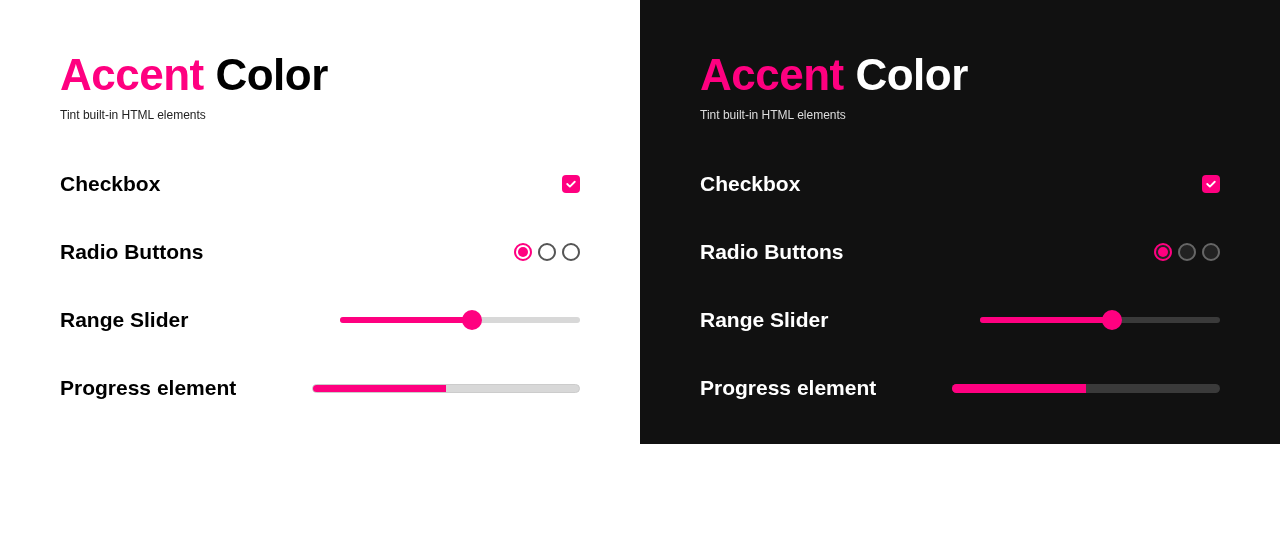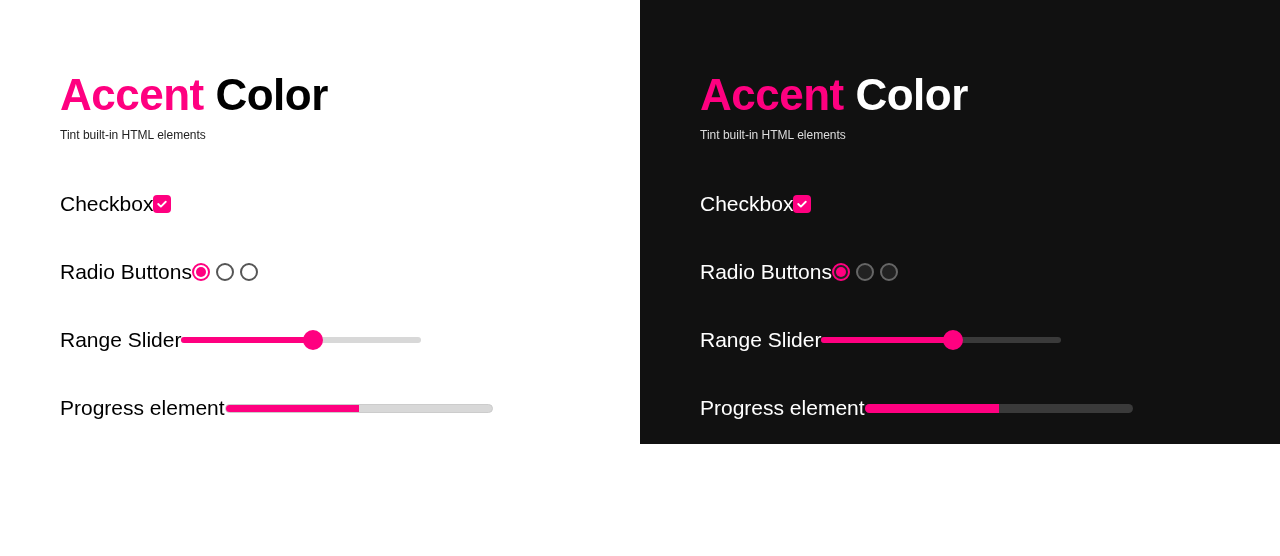--- a/index.html
+++ b/index.html
@@ -9,21 +9,21 @@
     }
     body {
       font-family: -apple-system, BlinkMacSystemFont, "Segoe UI", Helvetica, Arial, sans-serif;
       width: 1280px;
       height: 556px;
       display: flex;
     }
     .panel {
       width: 640px;
       height: 444px;
-      padding: 70px 60px 40px 60px;
+      padding: 50px 60px 40px 60px;
     }
     .panel-light {
       background: #ffffff;
       color: #000000;
     }
     .panel-dark {
       background: #111111;
       color: #ffffff;
     }
     .title {
@@ -38,23 +38,24 @@
     .subtitle {
       font-size: 12px;
       font-weight: 400;
       margin-bottom: 50px;
     }
     .panel-light .subtitle { color: #222; }
     .panel-dark .subtitle { color: #ddd; }
     .row {
       display: flex;
       align-items: center;
+      justify-content: space-between;
       margin-bottom: 44px;
       font-size: 21px;
-      font-weight: 400;
+      font-weight: 700;
     }
     .controls {
       display: flex;
       align-items: center;
       gap: 6px;
     }
 
     
     .checkbox {
       width: 18px;

